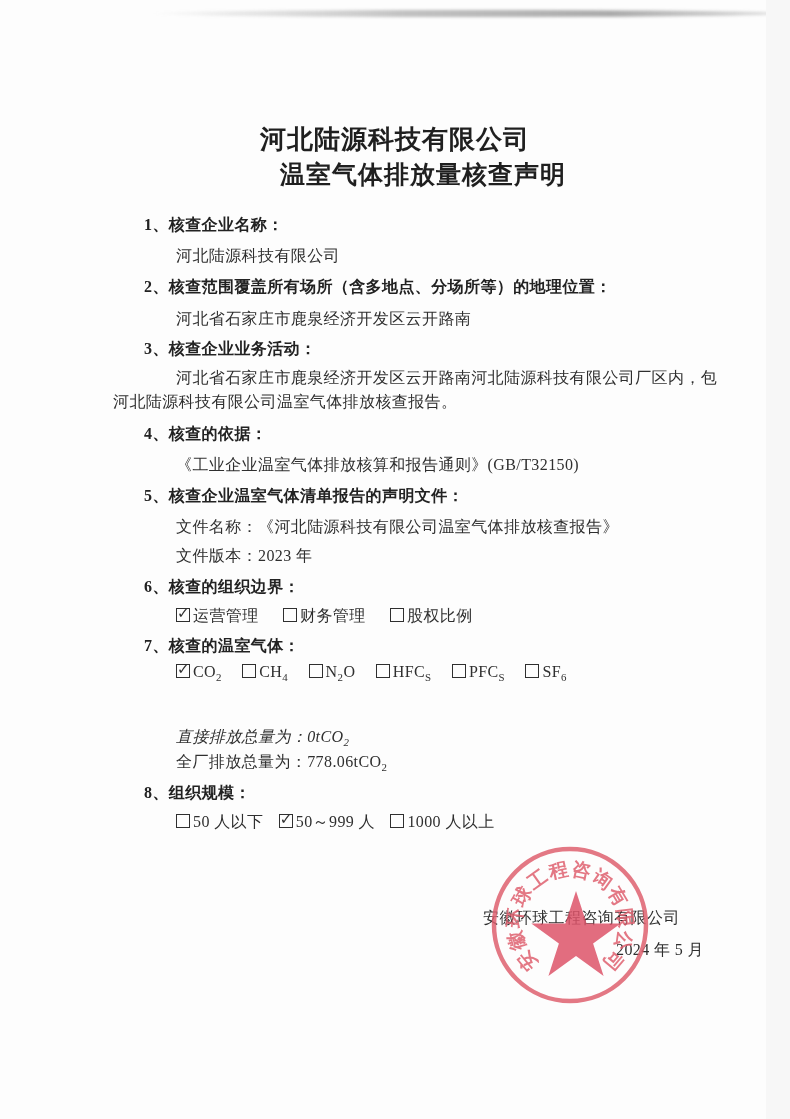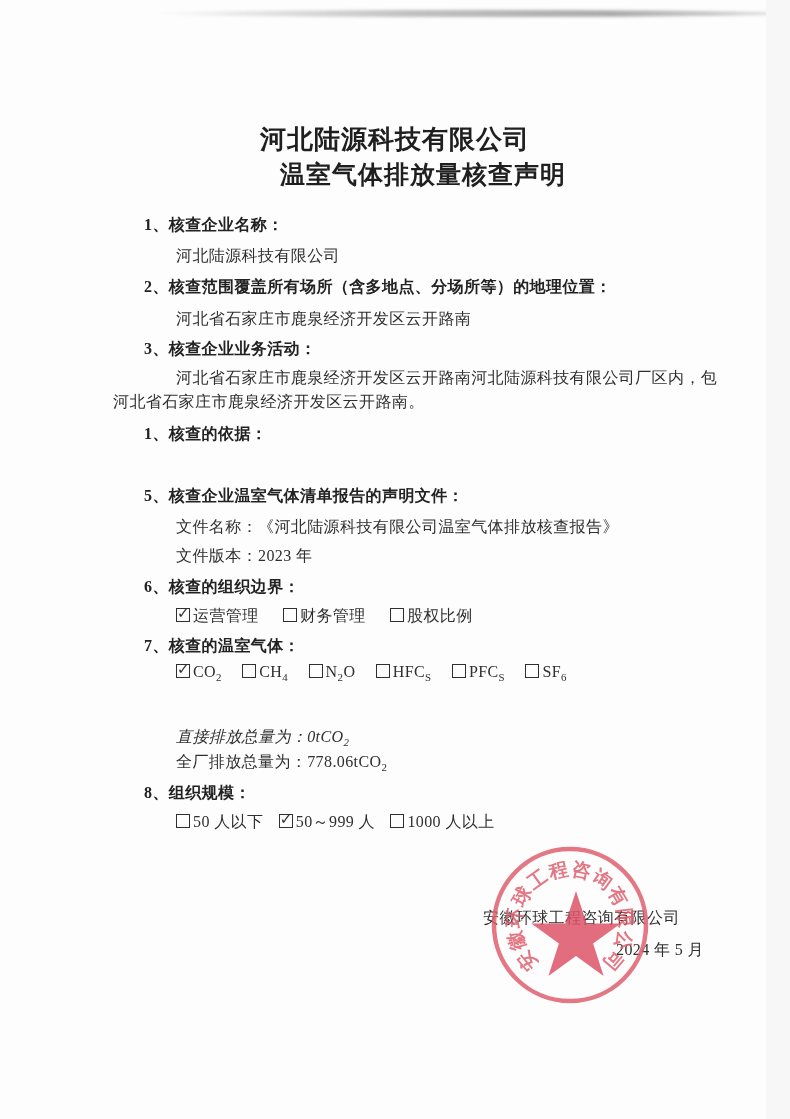--- a/index.html
+++ b/index.html
@@ -57,23 +57,24 @@
   <div id="r-title2" class="row title">温室气体排放量核查声明</div>
 
   <div id="r-i1h" class="row bold">1、核查企业名称：</div>
   <div id="r-i1l" class="row">河北陆源科技有限公司</div>
 
   <div id="r-i2h" class="row bold">2、核查范围覆盖所有场所（含多地点、分场所等）的地理位置：</div>
   <div id="r-i2l" class="row">河北省石家庄市鹿泉经济开发区云开路南</div>
 
   <div id="r-i3h" class="row bold">3、核查企业业务活动：</div>
   <div id="r-i3p1" class="row">河北省石家庄市鹿泉经济开发区云开路南河北陆源科技有限公司厂区内，包</div>
-  <div id="r-i3p2" class="row">河北省石家庄市鹿泉经济开发区云开路南。</div>
+  <div id="r-i3p2" class="row">河北陆源科技有限公司温室气体排放核查报告。</div>
 
-  <div id="r-i4h" class="row bold">1、核查的依据：</div>
+  <div id="r-i4h" class="row bold">4、核查的依据：</div>
+  <div id="r-i4l" class="row">《工业企业温室气体排放核算和报告通则》(GB/T32150)</div>
 
   <div id="r-i5h" class="row bold">5、核查企业温室气体清单报告的声明文件：</div>
   <div id="r-i5l1" class="row">文件名称：《河北陆源科技有限公司温室气体排放核查报告》</div>
   <div id="r-i5l2" class="row">文件版本：2023 年</div>
 
   <div id="r-i6h" class="row bold">6、核查的组织边界：</div>
   <div id="r-i6c" class="row">
     <span class="cb-item">
       <span class="cbx" data-checked="true"></span><span>运营管理</span>
     </span>

